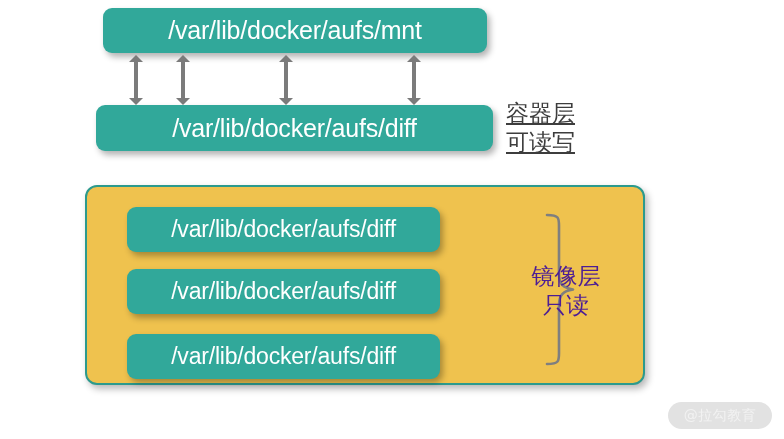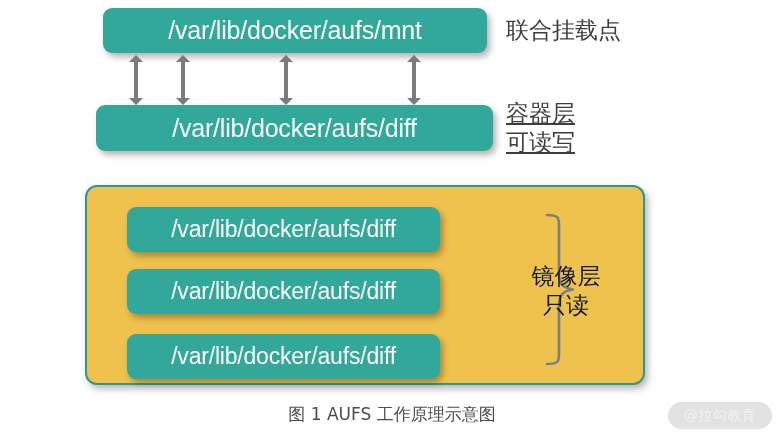--- a/index.html
+++ b/index.html
@@ -142,21 +142,21 @@
   #label-container {
     left: 506px;
     top: 99px;
     text-decoration: underline;
   }
   #label-image {
     left: 502px;
     top: 262px;
     text-align: center;
     width: 128px;
-    color: #0f172a;
+    color: #4c1d95;
   }
 
   
   #caption {
     position: absolute;
     left: 0;
     top: 403px;
     width: 784px;
     text-align: center;
     font-size: 17px;
@@ -185,21 +185,20 @@
   }
 </style>
 </head>
 <body>
 
 <div id="canvas">
 
   <div class="tealbox" id="box-mnt">
     <span class="path-label">/var/lib/docker/aufs/mnt</span>
   </div>
-  <div class="side-label" id="label-mount">联合挂载点</div>
 
   <div class="arrow" style="left:129px;">
     <div class="head-up"></div>
     <div class="shaft"></div>
     <div class="head-dn"></div>
   </div>
   <div class="arrow" style="left:176px;">
     <div class="head-up"></div>
     <div class="shaft"></div>
     <div class="head-dn"></div>
@@ -240,19 +239,18 @@
                C 20 72, 24 76, 34 77.5
                C 24 79, 20 83, 20 93
                L 20 141
                C 20 149, 20 152, 8 152" fill="none" stroke="#7f7f7f" stroke-width="2.6" stroke-linecap="round" stroke-linejoin="round"></path>
     </svg>
   </div>
 
   <div class="side-label" id="label-image">镜像层
 只读</div>
 
-  <div id="caption">图 1 AUFS 工作原理示意图</div>
 
   <div id="watermark">
     <span class="wm-text">@拉勾教育</span>
   </div>
 
 </div>
 
 </body></html>

